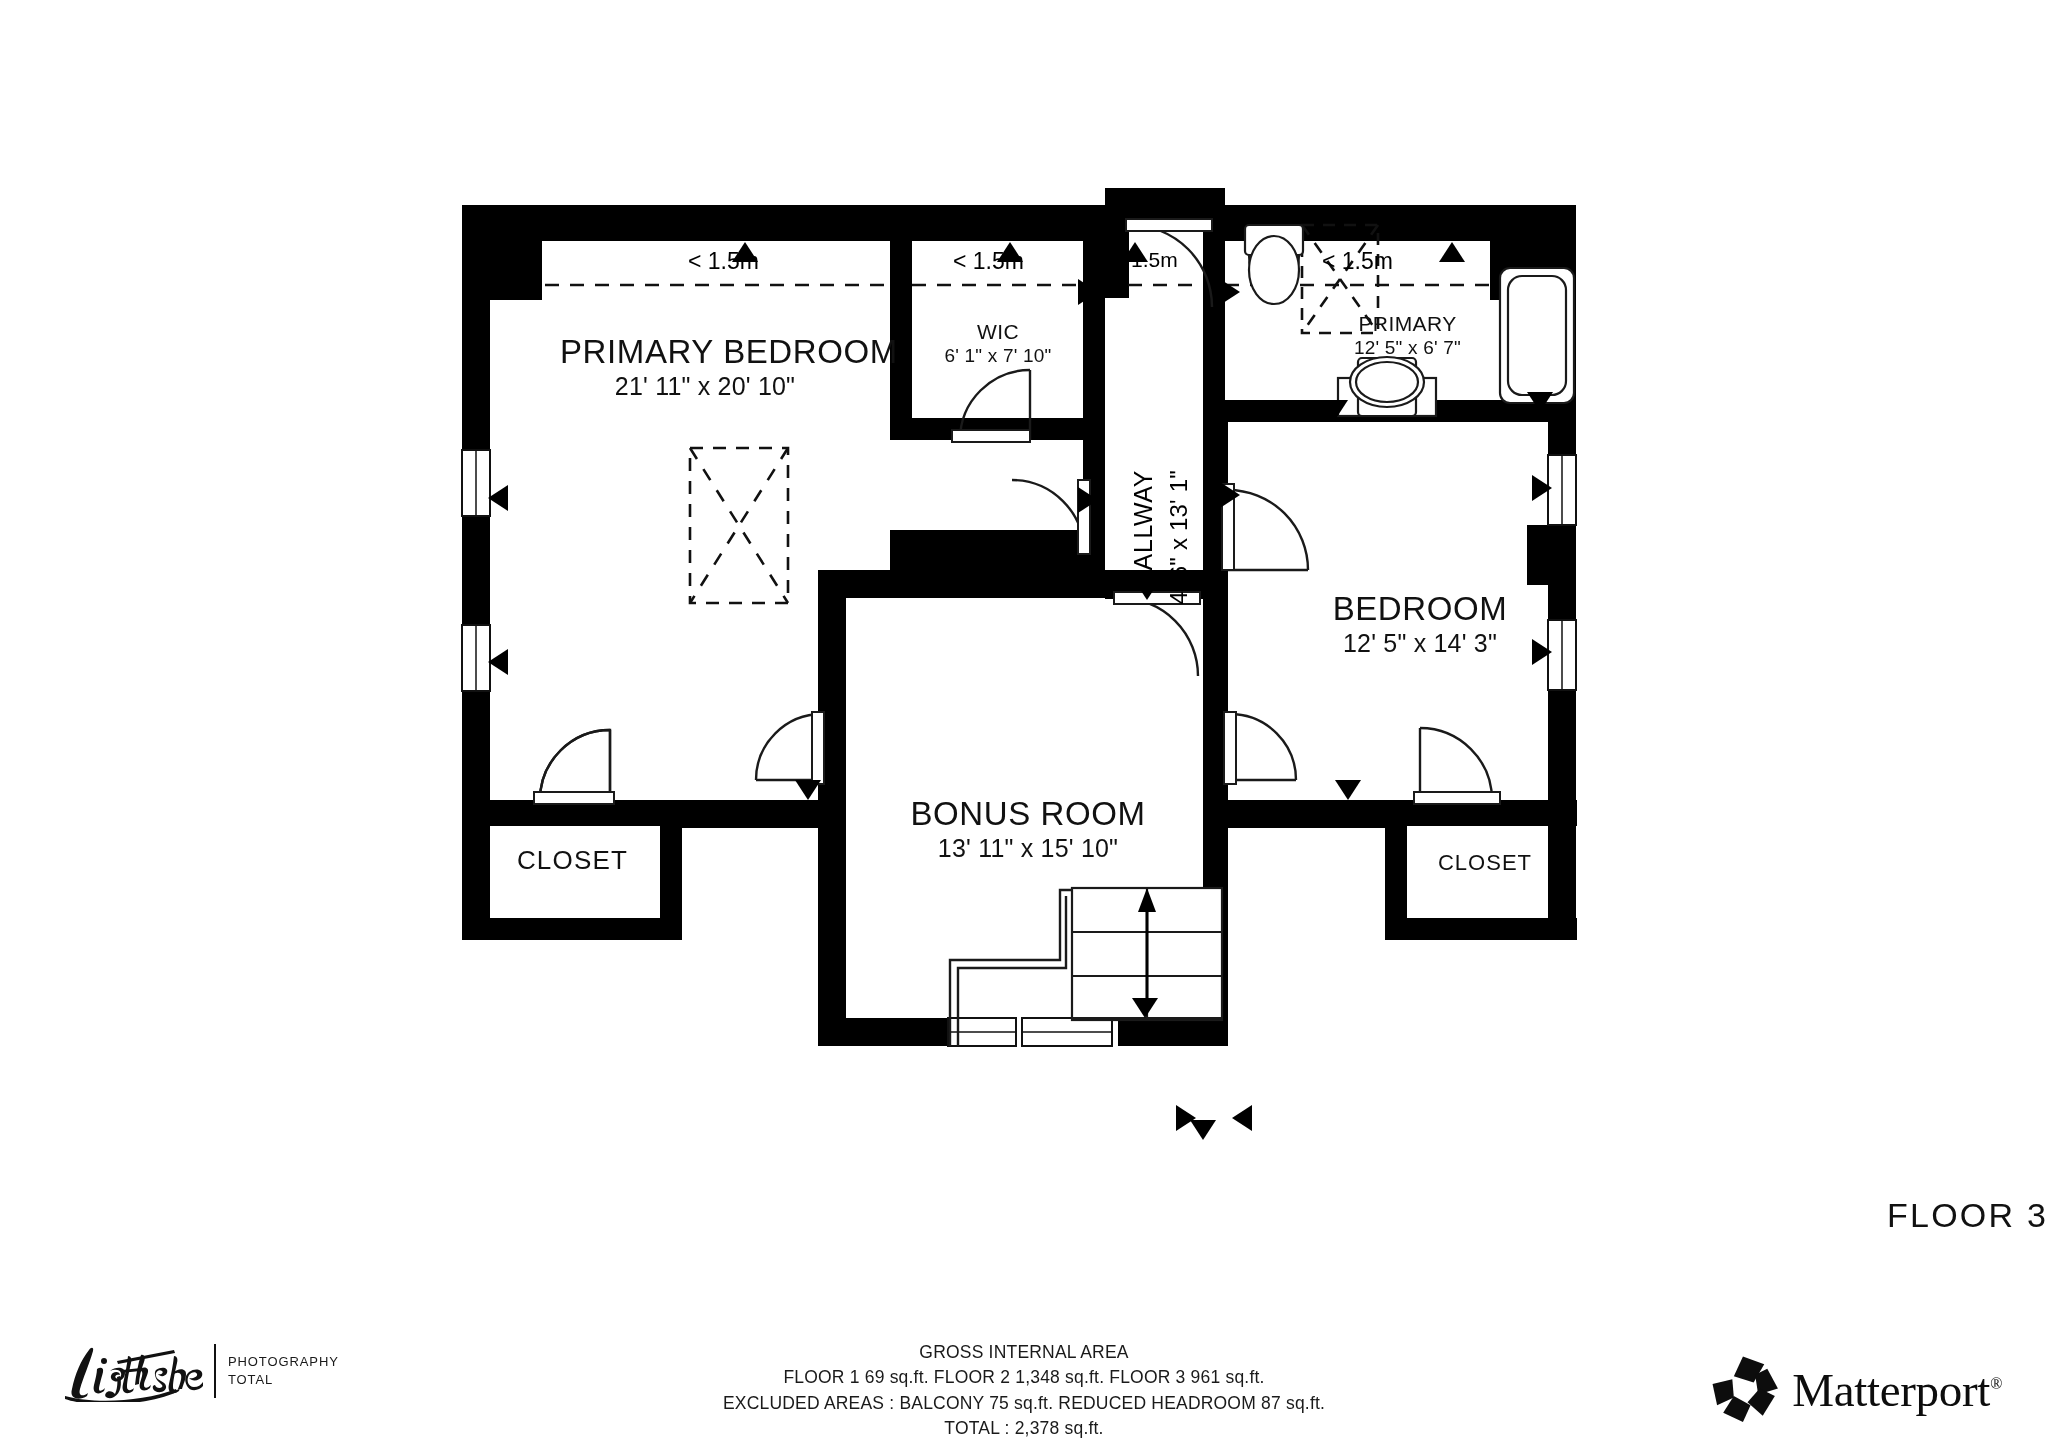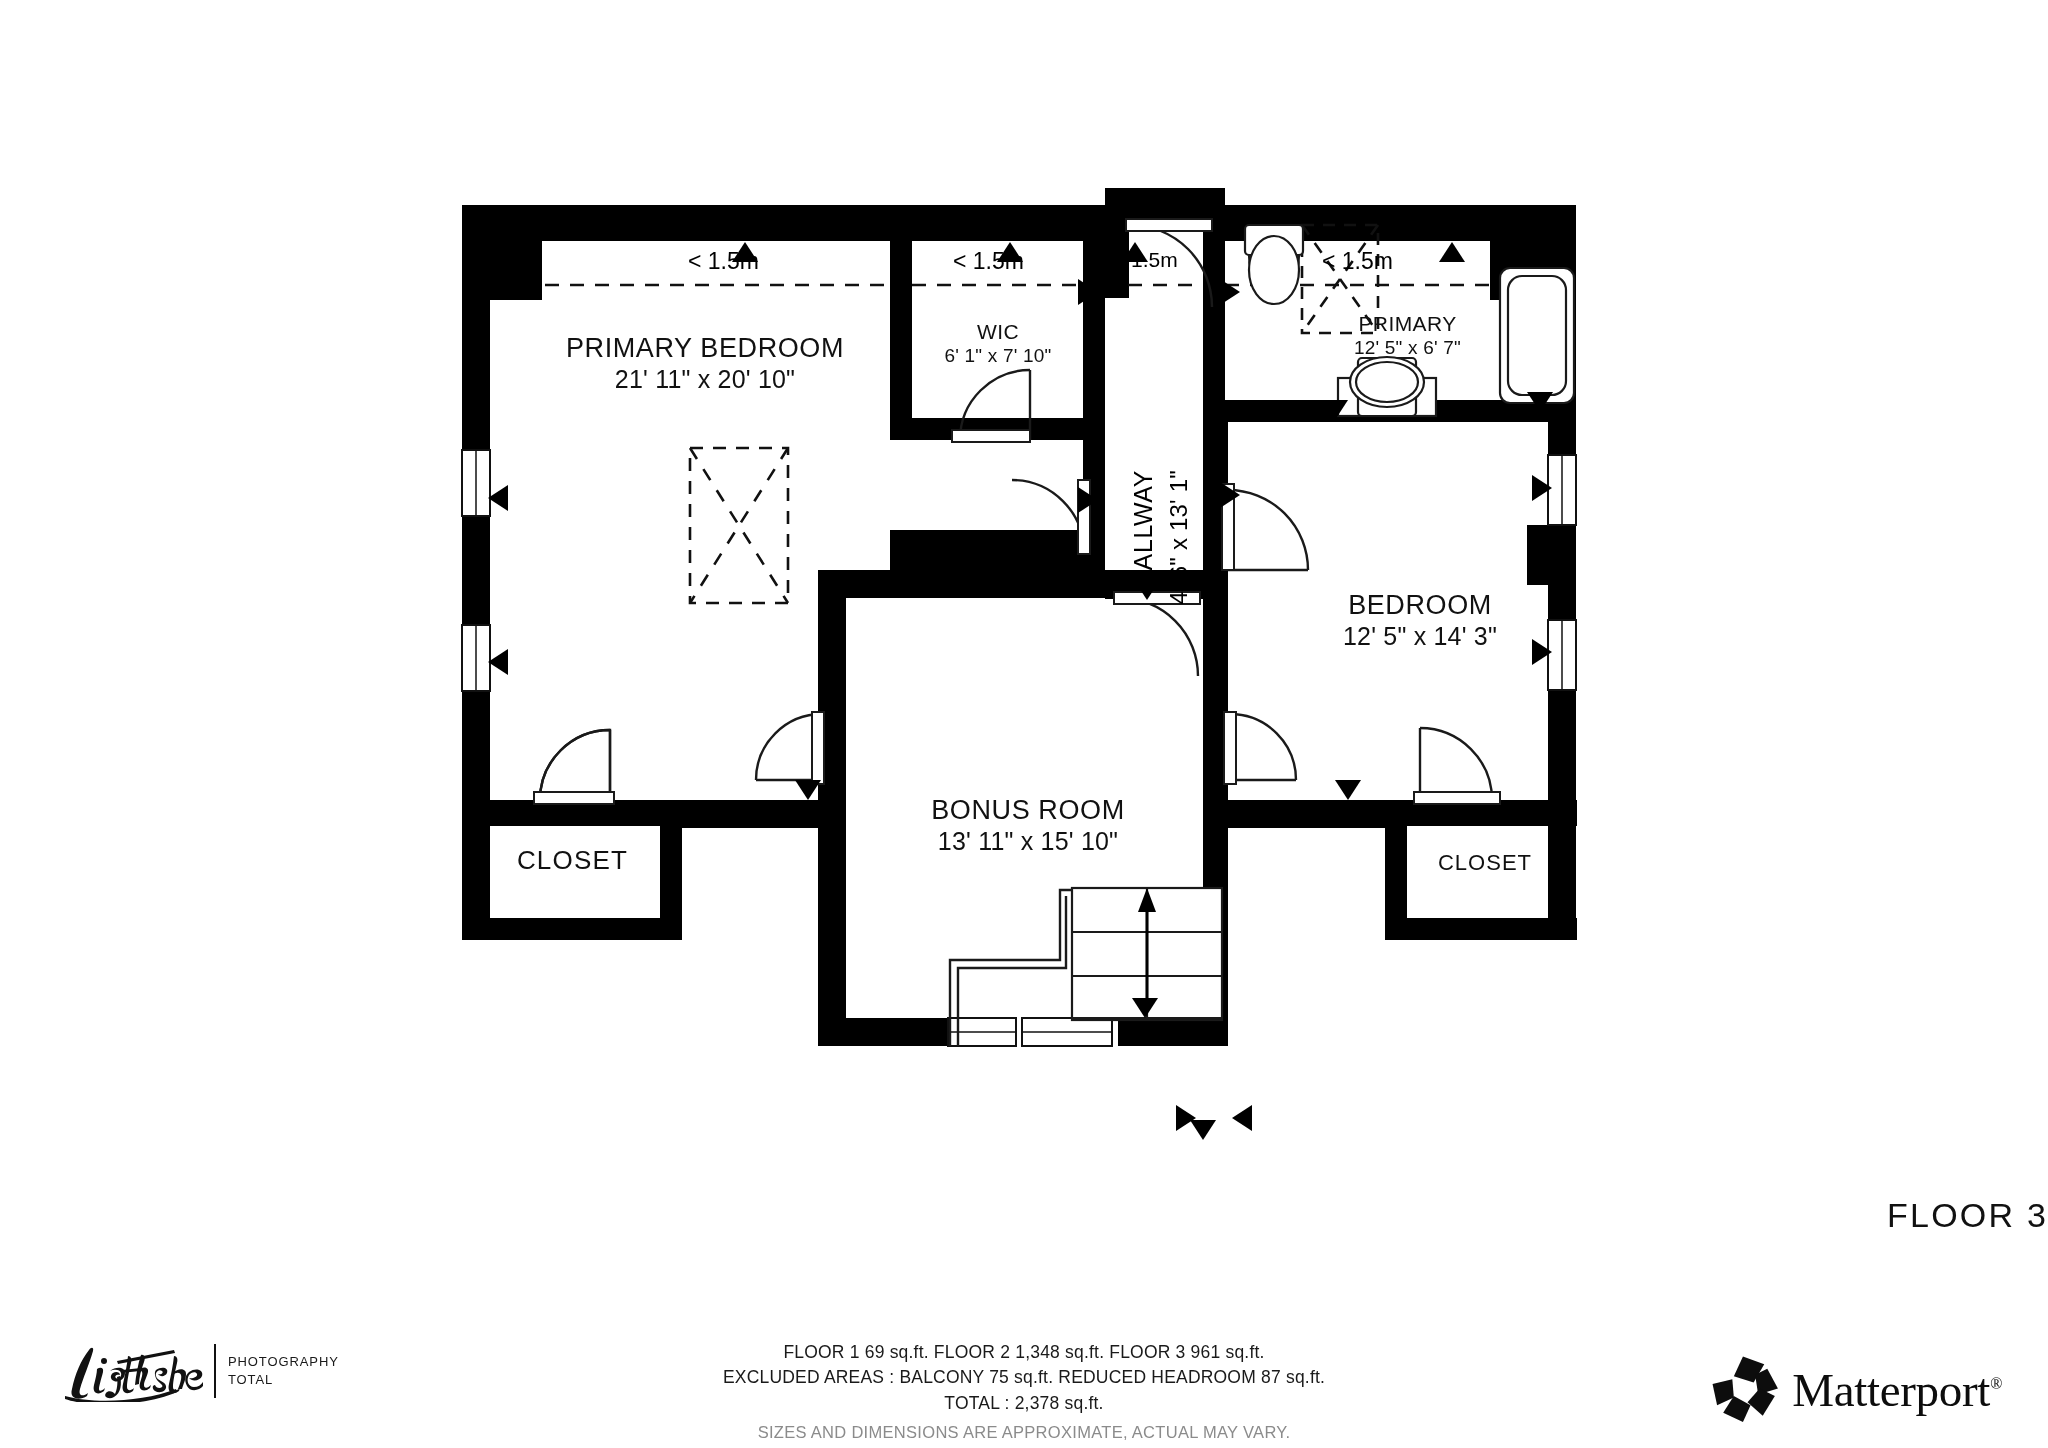--- a/index.html
+++ b/index.html
@@ -18,21 +18,21 @@
   #plan-svg { position: absolute; left: 0; top: 0; }
 
   
   .room-label {
     position: absolute;
     text-align: center;
     color: #111;
     line-height: 1.18;
     white-space: nowrap;
   }
-  .room-name { font-size: 27px; letter-spacing: 0.6px; }
+  .room-name { font-size: 33px; letter-spacing: 0.6px; }
   .room-dim  { font-size: 25px; letter-spacing: 0.2px; }
   .room-label.small .room-name { font-size: 21px; letter-spacing: 0.4px; }
   .room-label.small .room-dim  { font-size: 19px; }
   .room-label.closet .room-name { font-size: 26px; letter-spacing: 1.2px; }
   .room-label.closet-sm .room-name { font-size: 22px; letter-spacing: 1px; }
 
   .headroom-tag {
     position: absolute;
     font-size: 23px;
     color: #000;
@@ -352,20 +352,21 @@
     <div class="room-name">CLOSET</div>
   </div>
 
   <div class="room-label closet-sm" style="left:1395px; top:850px; width:180px;">
     <div class="room-name">CLOSET</div>
   </div>
 
   <div id="floor-title">FLOOR 3</div>
 
   <div id="footer-area">
+    <div class="fl">GROSS INTERNAL AREA</div>
     <div class="fl">FLOOR 1 69 sq.ft.   FLOOR 2 1,348 sq.ft.   FLOOR 3 961 sq.ft.</div>
     <div class="fl">EXCLUDED AREAS :  BALCONY 75 sq.ft.   REDUCED HEADROOM 87 sq.ft.</div>
     <div class="fl">TOTAL :  2,378 sq.ft.</div>
     <div class="fl note">SIZES AND DIMENSIONS ARE APPROXIMATE, ACTUAL MAY VARY.</div>
   </div>
 
   <div id="lightshed-logo">
     <svg class="mark" viewBox="0 0 300 120">
       <g fill="#111">
 

